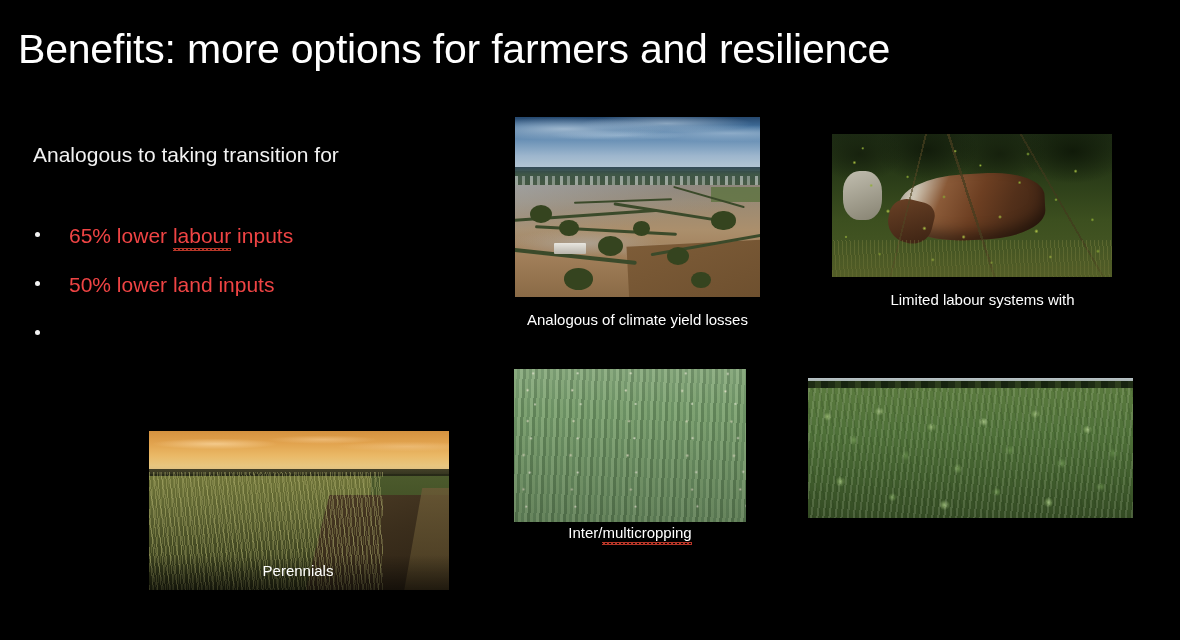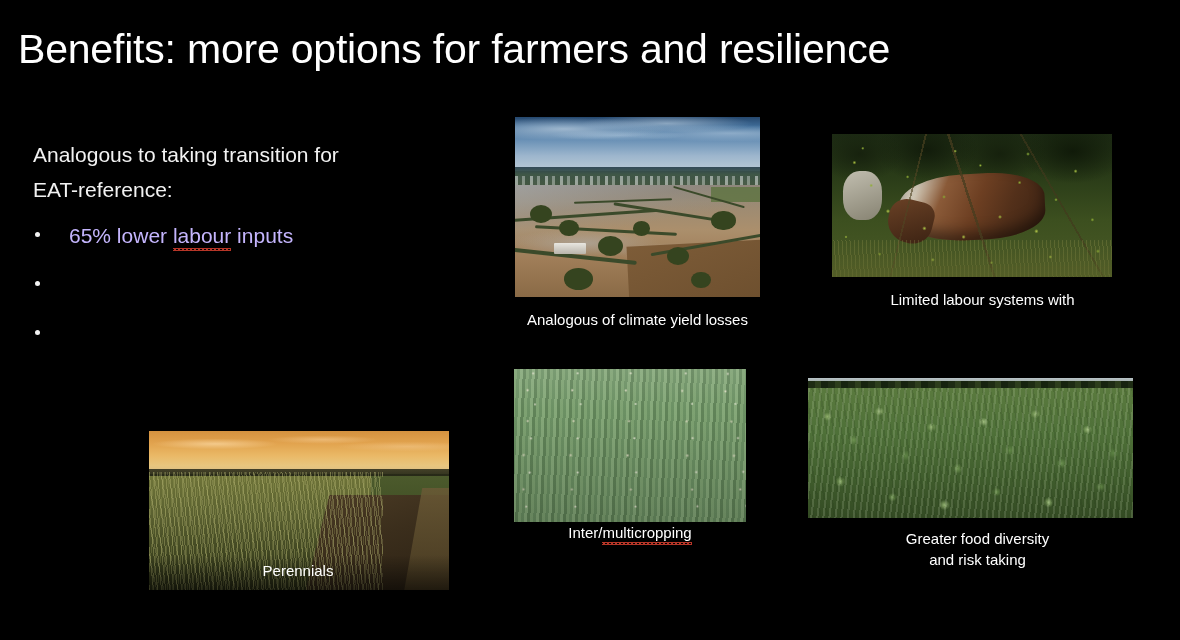--- a/index.html
+++ b/index.html
@@ -20,21 +20,21 @@
   }
 
   
   .lead{
     position:absolute;left:33px;top:137px;width:430px;
     font-size:21px;line-height:35px;color:#f2f2f2;font-weight:400;
   }
   .bullets{position:absolute;left:33px;top:222px;width:430px;}
   .bullet{
     position:relative;height:49px;
-    font-size:21px;line-height:28px;color:#c4b5fd;font-weight:400;
+    font-size:21px;line-height:28px;color:#ef4444;font-weight:400;
     padding-left:36px;
   }
   .bullet .dot{
     position:absolute;left:2px;top:10px;
     width:5px;height:5px;border-radius:50%;background:#f2f2f2;
   }
   .bullet .txt{display:inline-block;position:relative;}
   .spell{
     position:relative;
     text-decoration:none;
@@ -332,32 +332,32 @@
 </style>
 </head>
 <body>
 
 <div class="slide">
 
   <div class="title">Benefits: more options for farmers and resilience</div>
 
   <div class="lead">
     <div>Analogous to taking transition for</div>
-    <div>EAT-reference:</div>
   </div>
 
   <div class="bullets">
 
     <div class="bullet">
       <span class="dot"></span>
       <span class="txt"><span>65% lower </span><span class="spell">labour</span><span> inputs</span></span>
     </div>
 
     <div class="bullet">
       <span class="dot"></span>
+      <span class="txt">50% lower land inputs</span>
     </div>
 
     <div class="bullet">
       <span class="dot"></span>
     </div>
 
 
   </div>
 
   <div class="photo" id="photo-flood">
@@ -422,24 +422,20 @@
 
   <div class="photo" id="photo-beans">
     <div class="scene">
       <div class="sky"></div>
       <div class="treeline"></div>
       <div class="field"></div>
       <div class="foliage"></div>
       <div class="texture"></div>
     </div>
   </div>
-  <div class="caption" style="left:845px;top:528px;width:265px;">
-    <div>Greater food diversity</div>
-    <div>and risk taking</div>
-  </div>
 
   <div class="photo" id="photo-perennials">
     <div class="scene">
       <div class="sky"></div>
       <div class="cloud"></div>
       <div class="horizon"></div>
       <div class="rightfield"></div>
       <div class="grassfield"></div>
       <div class="path"></div>
       <div class="pathedge"></div>

